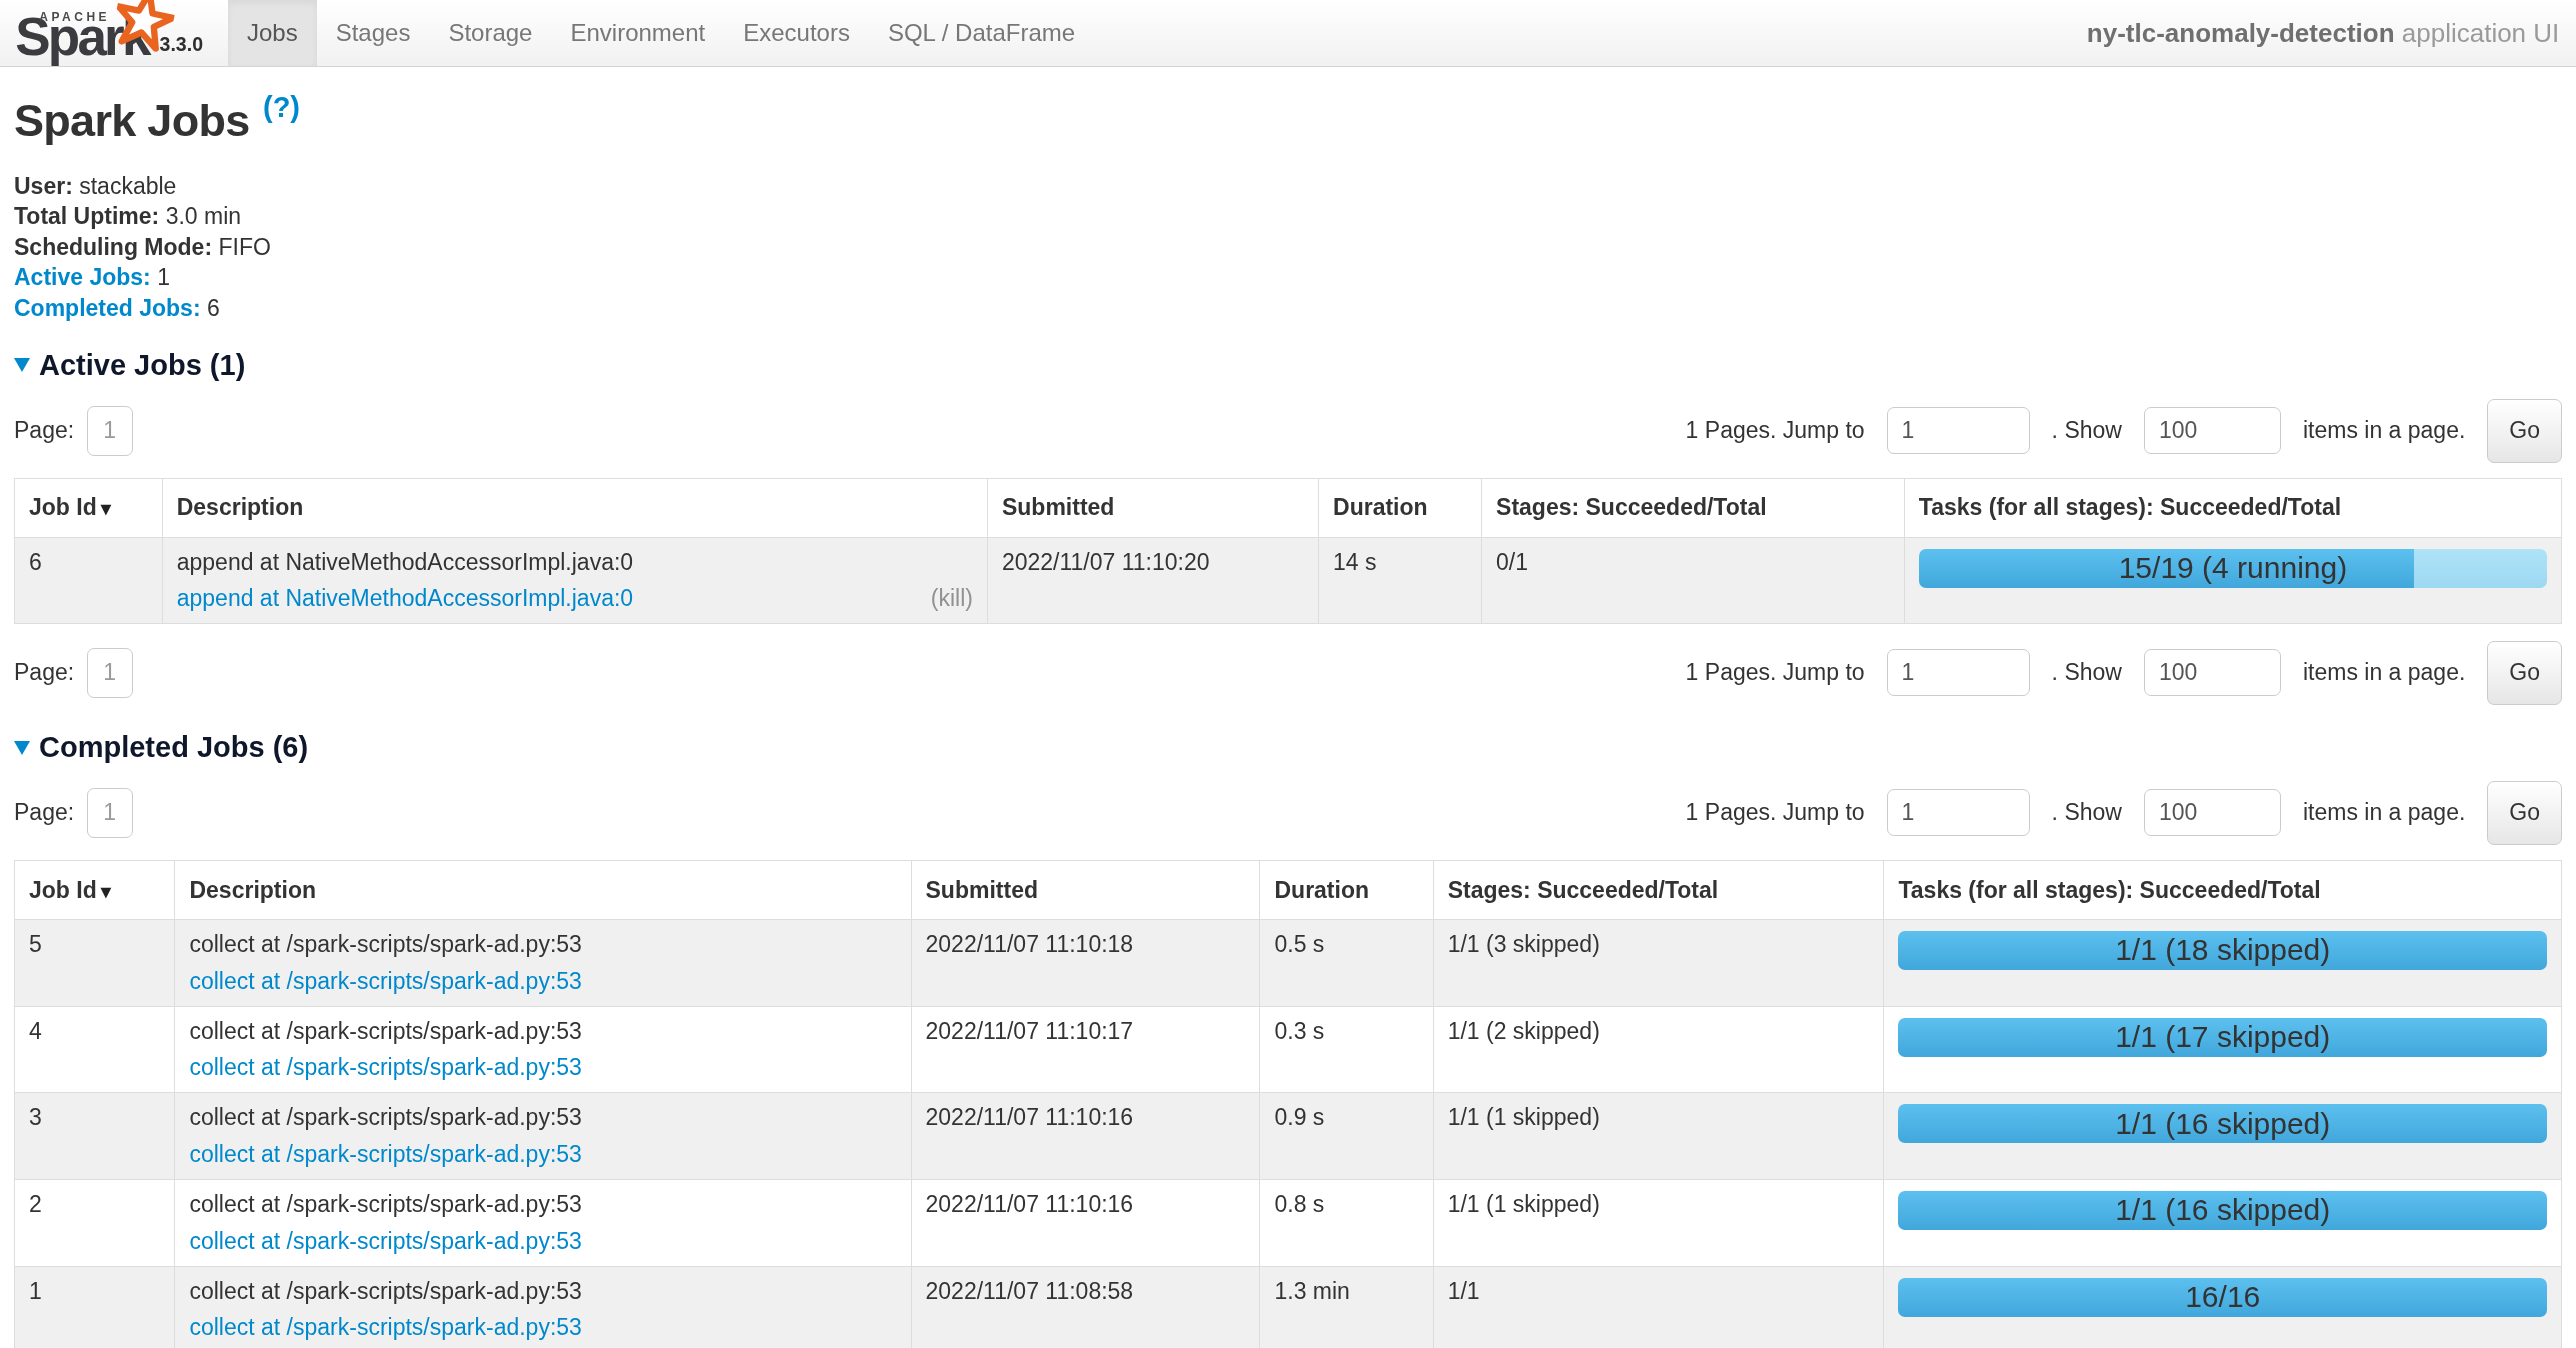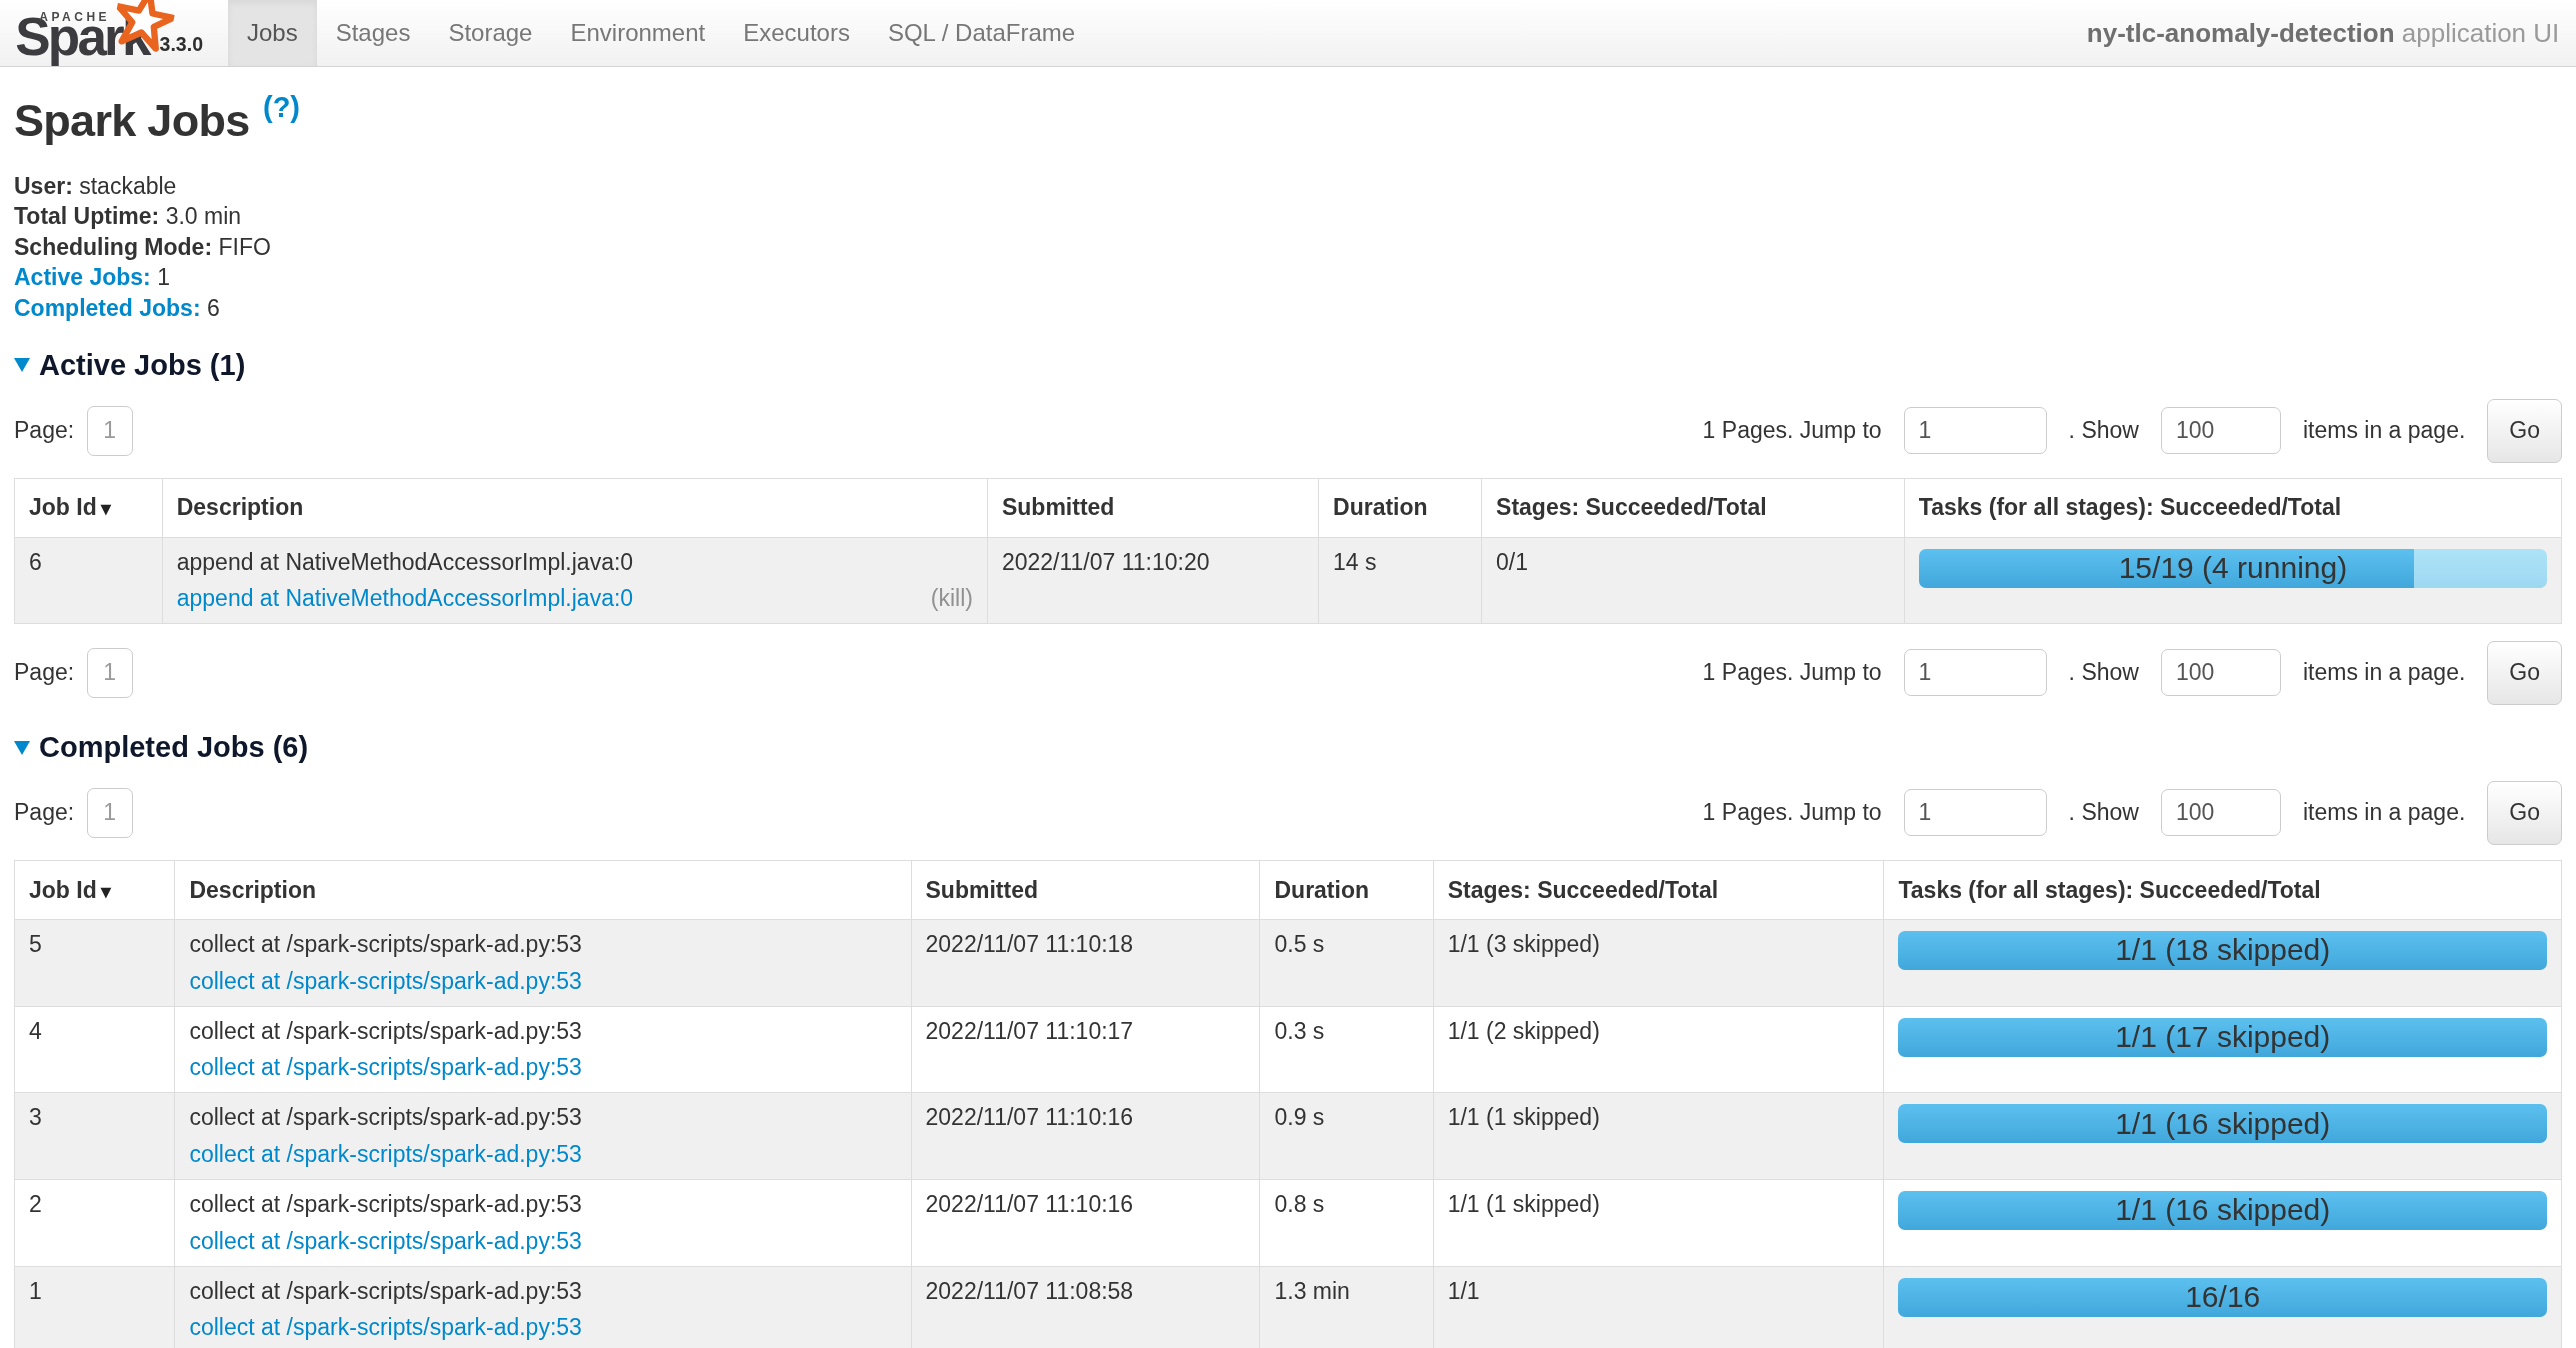--- a/index.html
+++ b/index.html
@@ -62,21 +62,21 @@
   .page-box {
     min-width:46px; height:50px; border:1.4px solid #ccc; border-radius:7px; background:#fff;
     display:flex; align-items:center; justify-content:center; color:#9a9a9a; cursor:pointer; padding:0 8.3px;
   }
   .pg-right { display:flex; align-items:center; gap:22px; }
   .pg-input {
     height:47px; border:1.4px solid #ccc; border-radius:7px; padding:0 14px;
     font-family:"Liberation Sans",sans-serif; font-size:23px; color:#555; background:#fff; outline:none;
   }
   .jump-input { width:143px; }
-  .show-input { width:120px; }
+  .show-input { width:137px; }
   .go-btn {
     height:64px; padding:0 21px; font-family:"Liberation Sans",sans-serif; font-size:23px; color:#333;
     background:linear-gradient(#ffffff,#e6e6e6); border:1.4px solid #ccc; border-radius:7px; cursor:pointer;
   }
 
   
   table { width:100%; border-collapse:collapse; border:1.4px solid #ddd; table-layout:fixed; }
   th, td { border:1.4px solid #ddd; text-align:left; vertical-align:top; padding:11px 14px; }
   thead th { font-weight:bold; padding:15.3px 14px; background:#fff; white-space:nowrap; overflow:hidden; }
   tbody tr:nth-child(odd) { background:#f0f0f0; }

